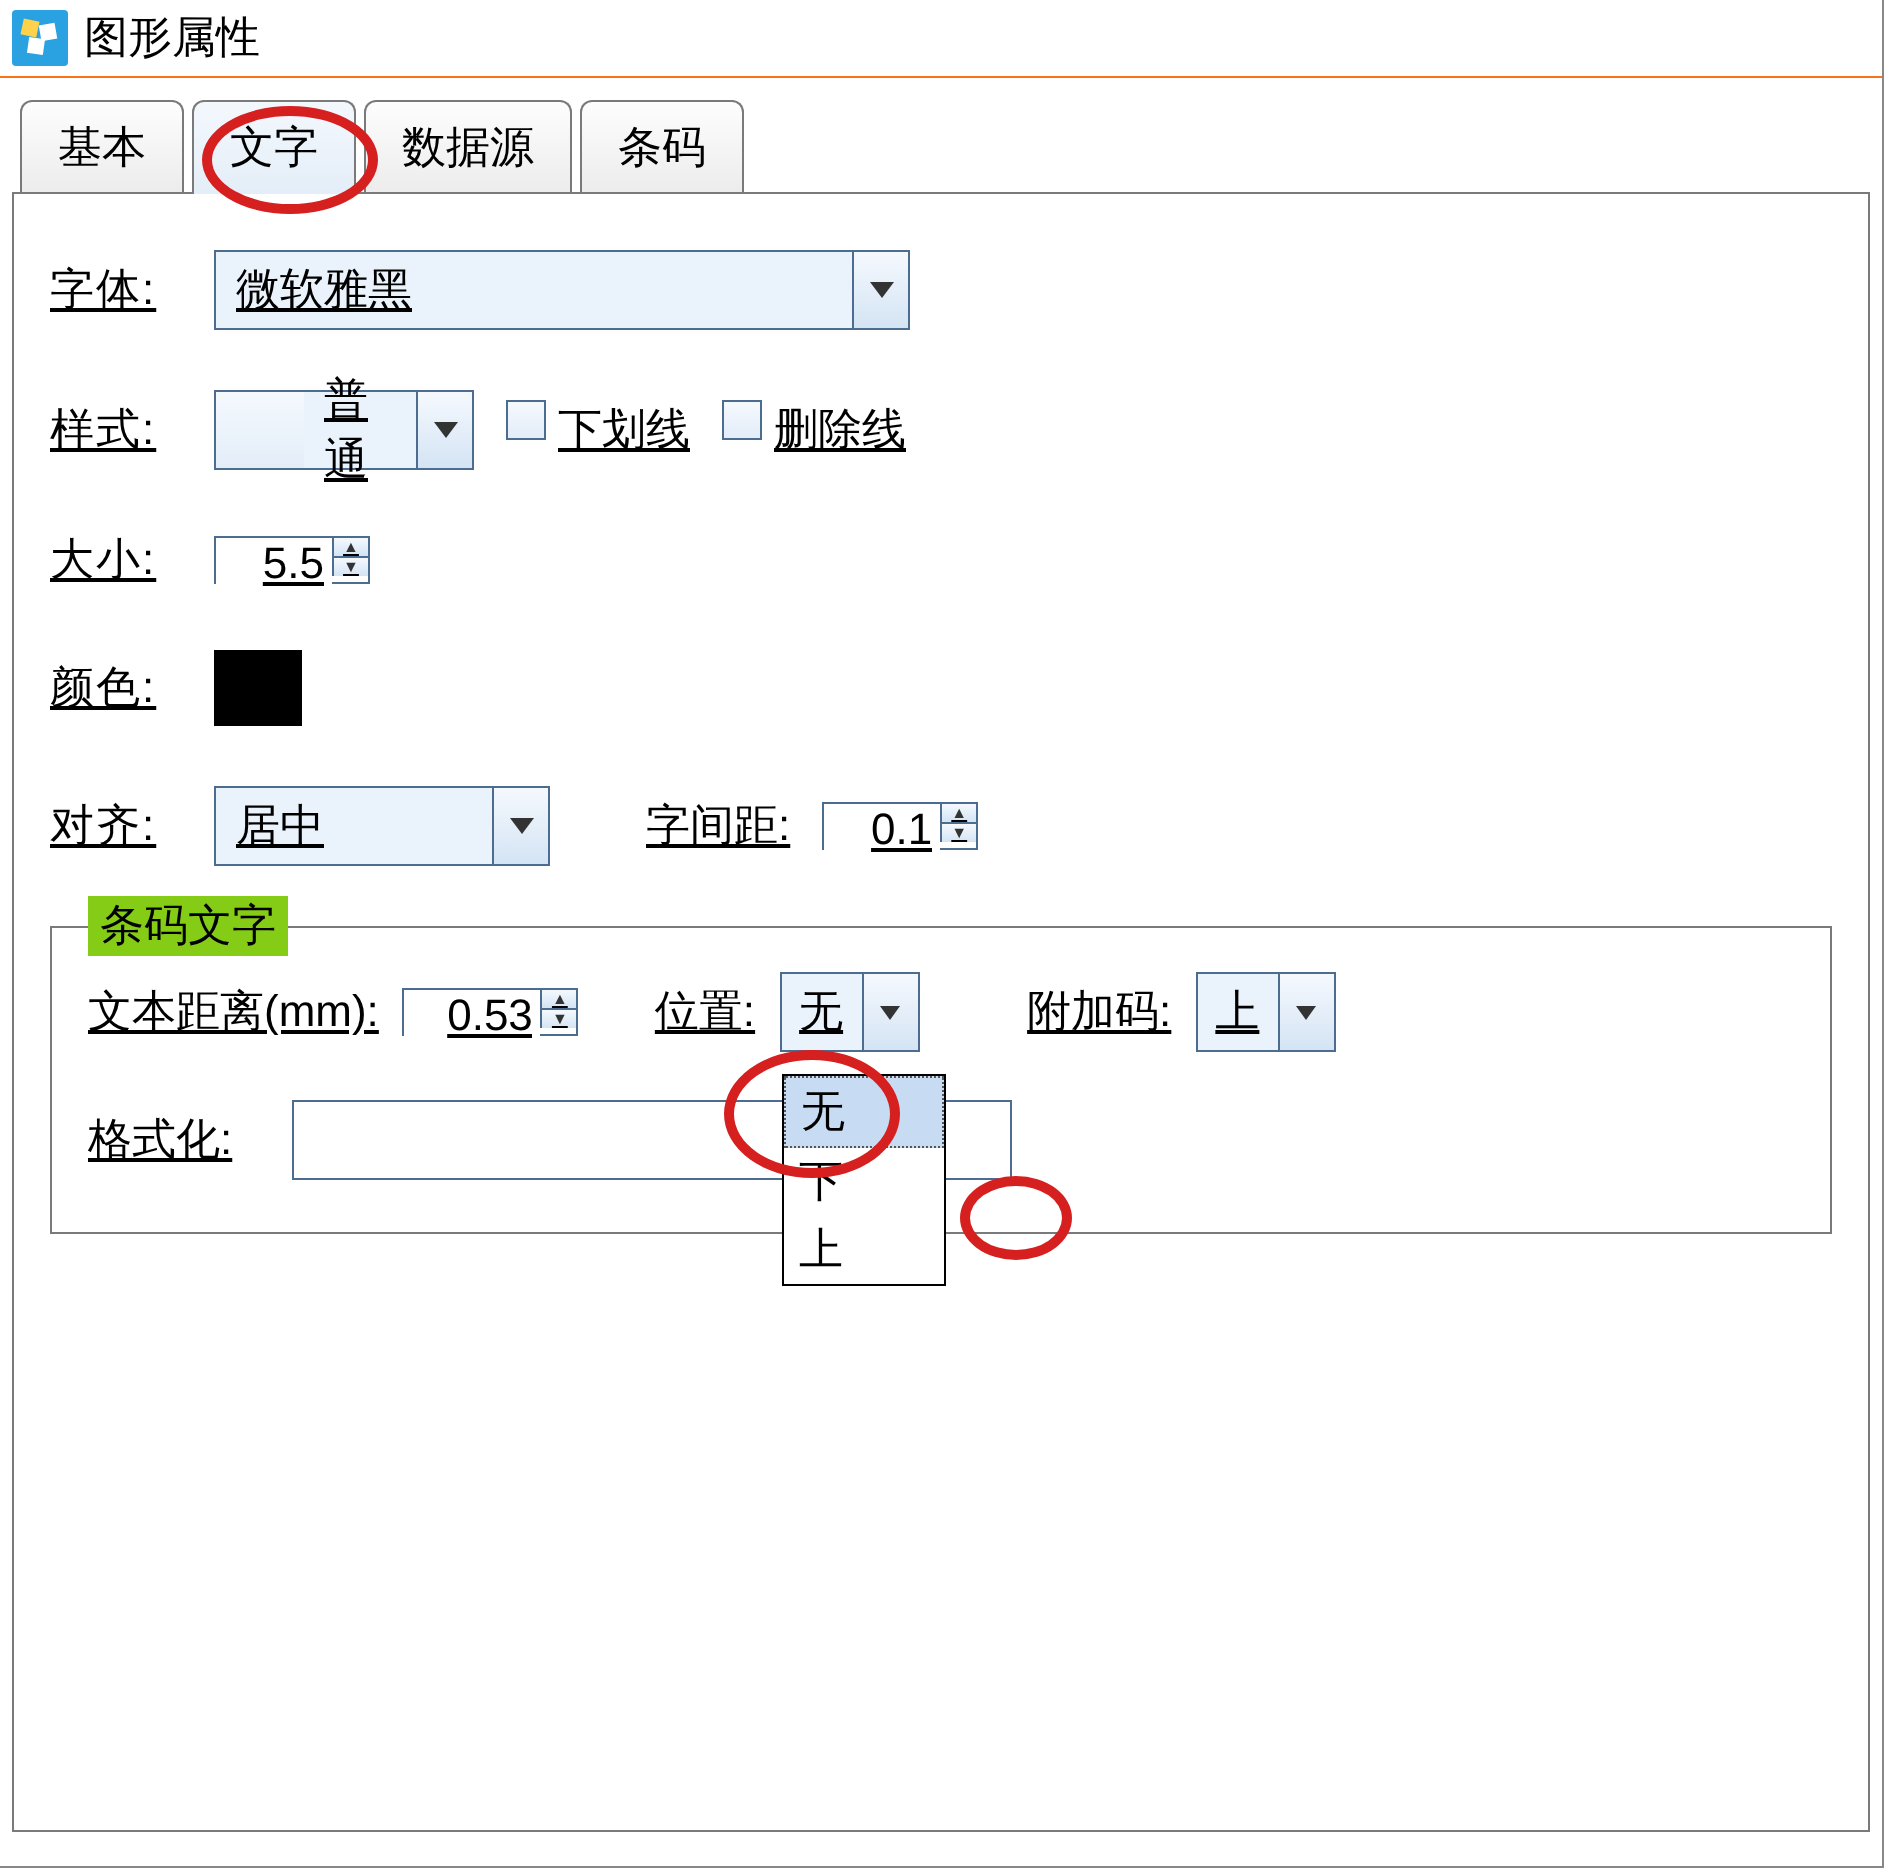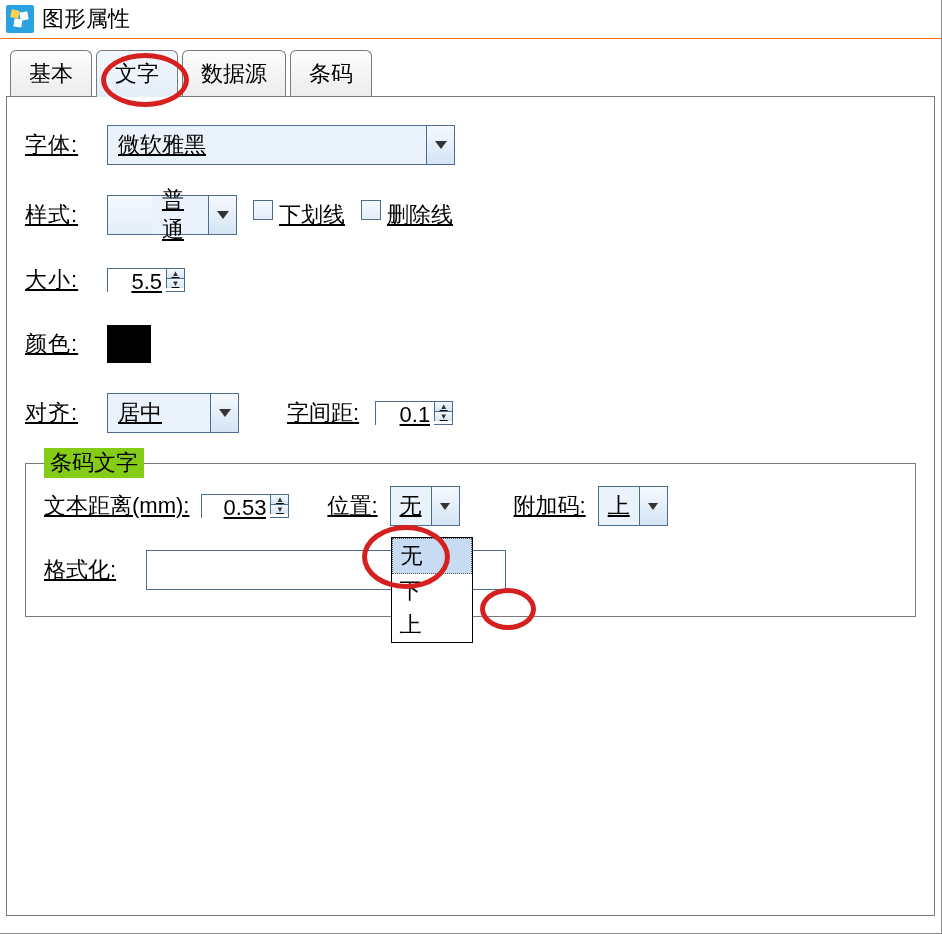--- a/index.html
+++ b/index.html
@@ -108,21 +108,21 @@
     display: flex; align-items: center; justify-content: center;
     background: linear-gradient(#f5f9fe,#d4e4f4);
     cursor: pointer;
   }
   .combo .combo-btn svg { display:block; }
 
   .combo.font { width: 348px; }
   .combo.font .combo-text { flex: 1; }
   .combo.style { width: 130px; }
   .combo.style .combo-text { flex:1;margin-left:44px; }
-  .combo.align { width: 132px; }
+  .combo.align { width: 168px; }
   .combo.align .combo-text { flex:1; }
   .combo.small { width: 70px; }
   .combo.small .combo-text { flex:1; justify-content:center; padding:4px 4px; }
 
   
   .spinner {
     display: inline-flex;
     align-items: flex-start;
     height: 24px;
     border: 1px solid #4d6d90;

